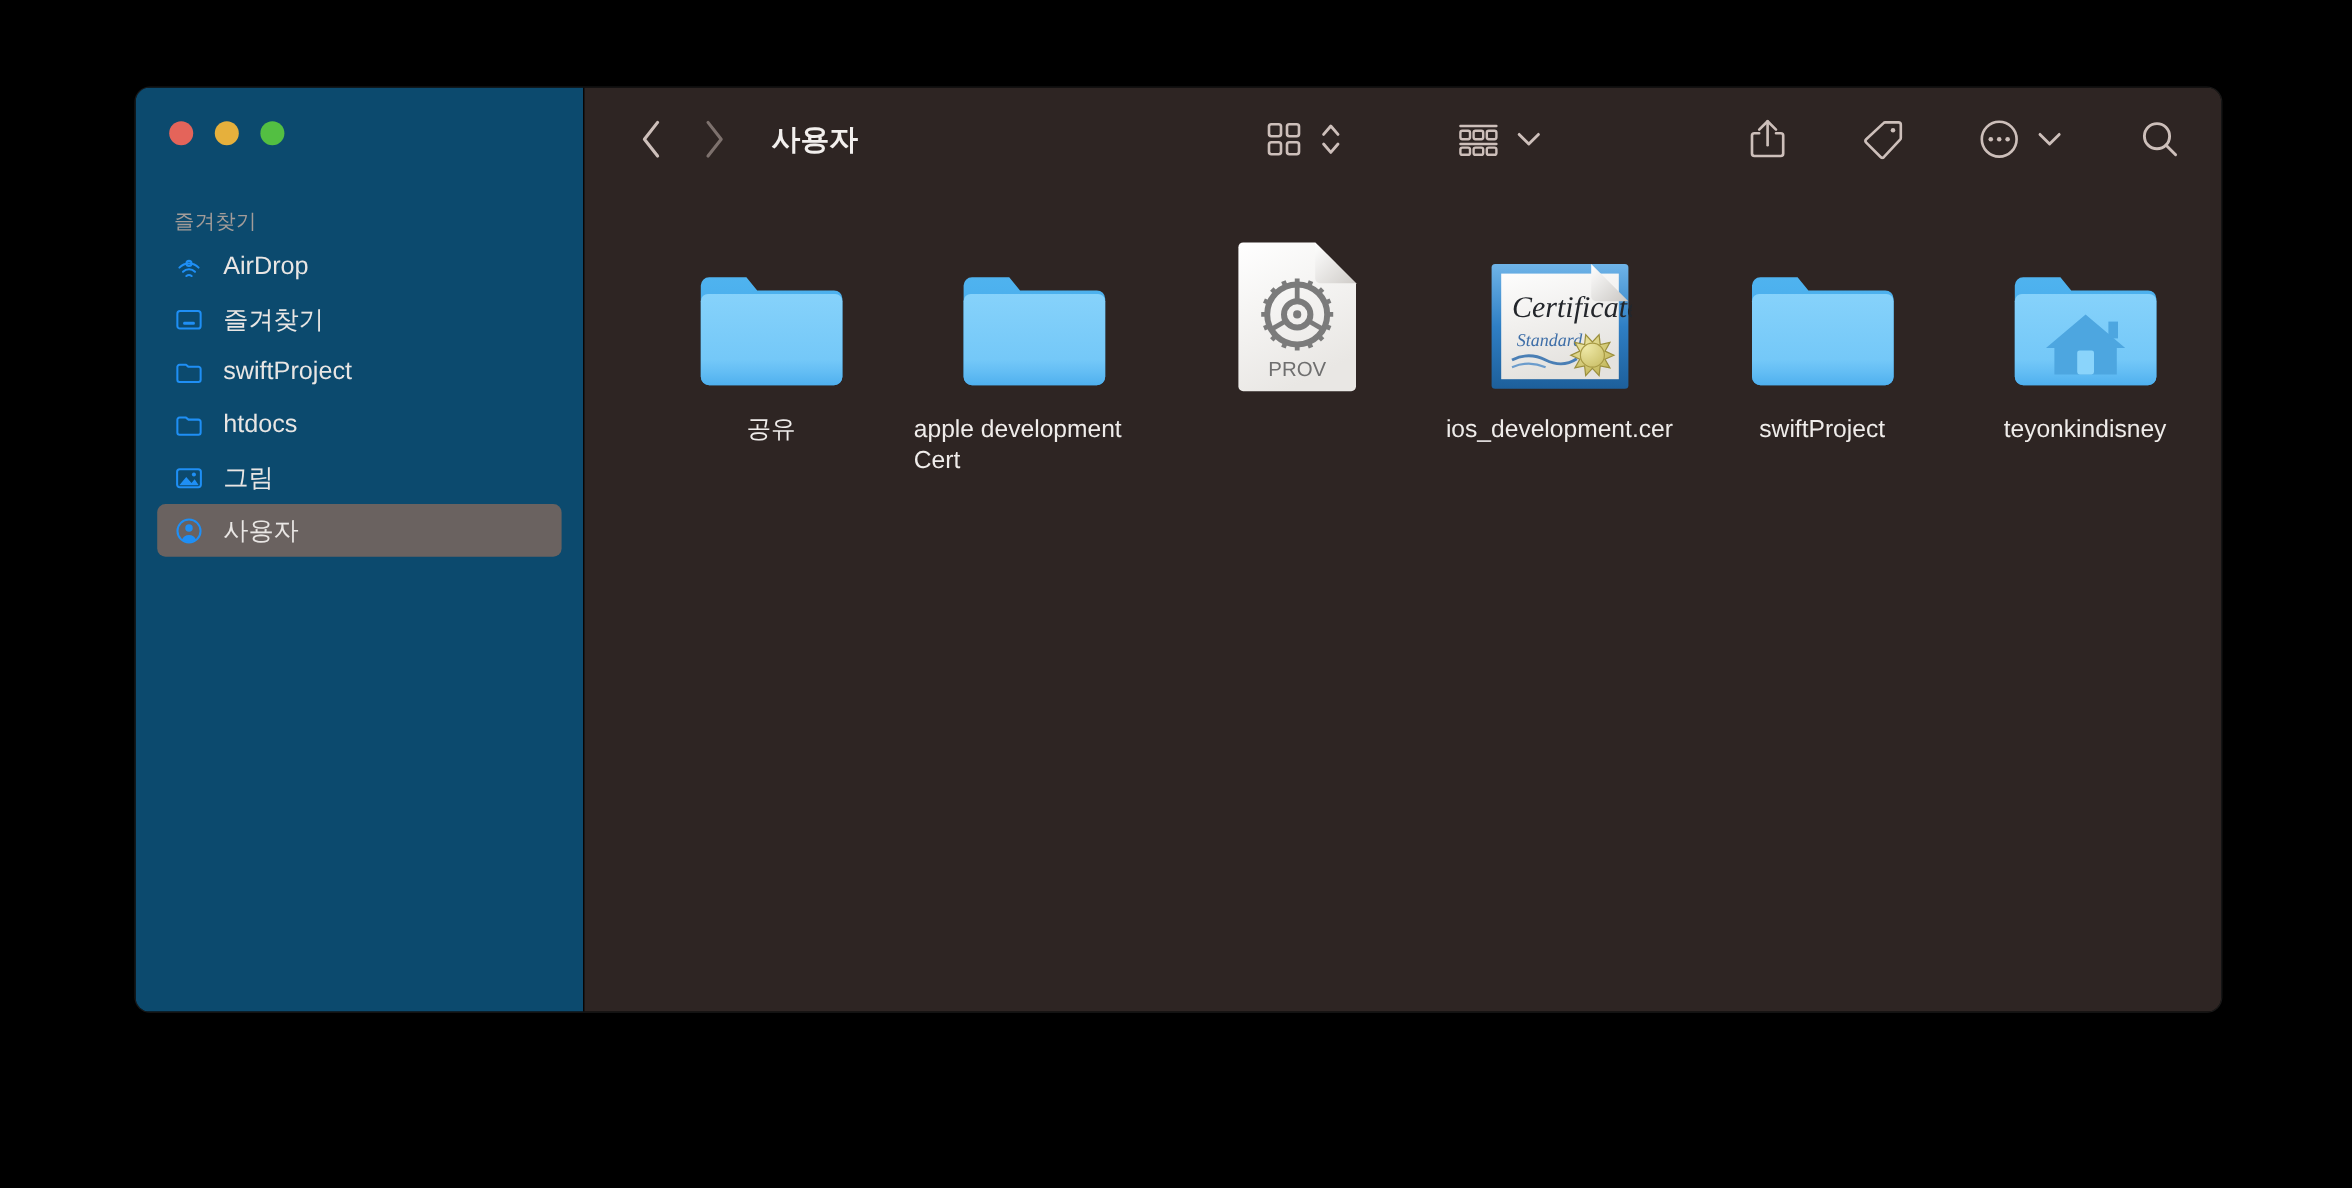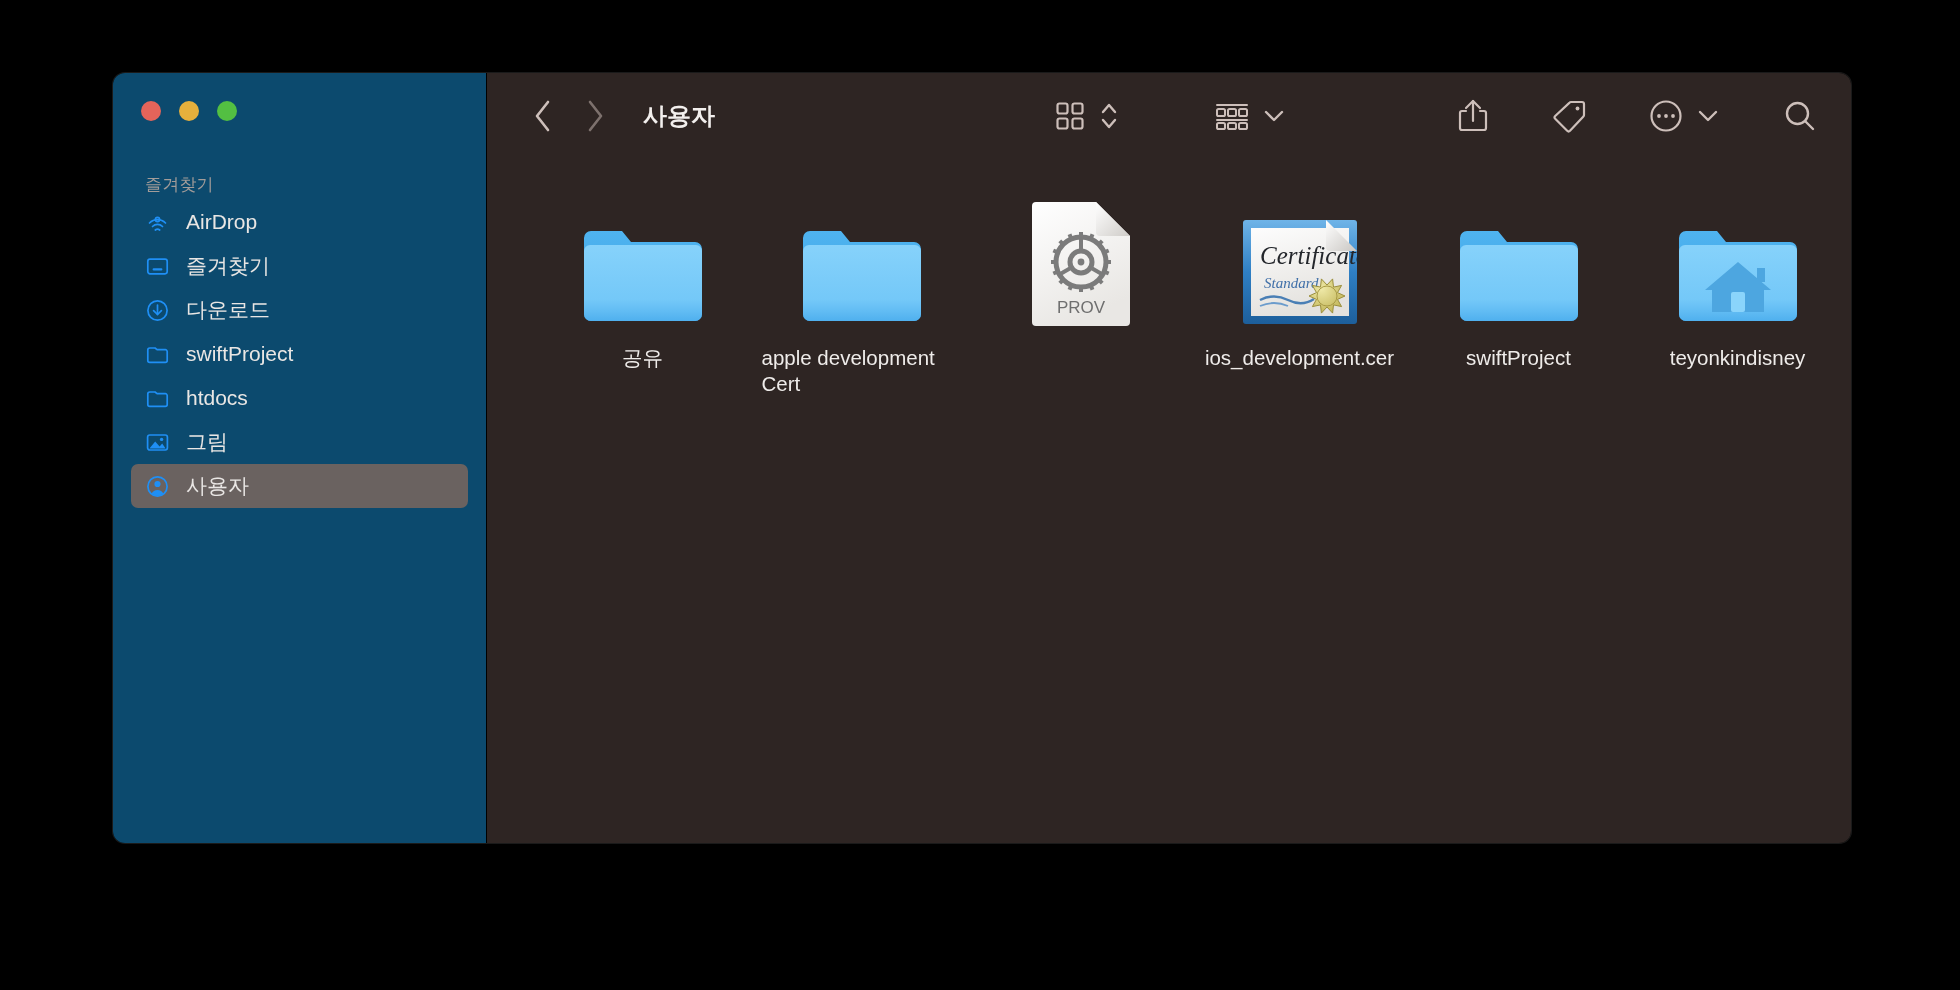--- a/index.html
+++ b/index.html
@@ -166,30 +166,20 @@
           <span>AirDrop</span>
         </div>
         <div class="sb-item">
           <span class="sb-icon">
             <svg width="25" height="25" viewBox="0 0 25 25" fill="none" stroke="#1f8ff5" stroke-width="1.7" stroke-linecap="round" stroke-linejoin="round">
               <rect x="2.8" y="5.2" width="19.4" height="14.6" rx="2.2"></rect>
                 <rect x="7.6" y="14.2" width="9.8" height="2.4" rx="1.1" fill="#1f8ff5" stroke="none"></rect>
             </svg>
           </span>
           <span>즐겨찾기</span>
-        </div>
-        <div class="sb-item">
-          <span class="sb-icon">
-            <svg width="25" height="25" viewBox="0 0 25 25" fill="none" stroke="#1f8ff5" stroke-width="1.7" stroke-linecap="round" stroke-linejoin="round">
-              <circle cx="12.5" cy="12.5" r="9.6"></circle>
-              <line x1="12.5" y1="7" x2="12.5" y2="16.4"></line>
-                <polyline points="8.6,12.6 12.5,16.5 16.4,12.6"></polyline>
-            </svg>
-          </span>
-          <span>다운로드</span>
         </div>
         <div class="sb-item">
           <span class="sb-icon">
             <svg width="25" height="25" viewBox="0 0 25 25" fill="none" stroke="#1f8ff5" stroke-width="1.7" stroke-linecap="round" stroke-linejoin="round">
               <path d="M2.8 8.2 V18.4 a1.9 1.9 0 0 0 1.9 1.9 H20.3 a1.9 1.9 0 0 0 1.9 -1.9 V9.6
                 a1.9 1.9 0 0 0 -1.9 -1.9 H12.1 L10 6 H4.7 A1.9 1.9 0 0 0 2.8 8.2 z"></path>
             </svg>
           </span>
           <span>swiftProject</span>
         </div>

